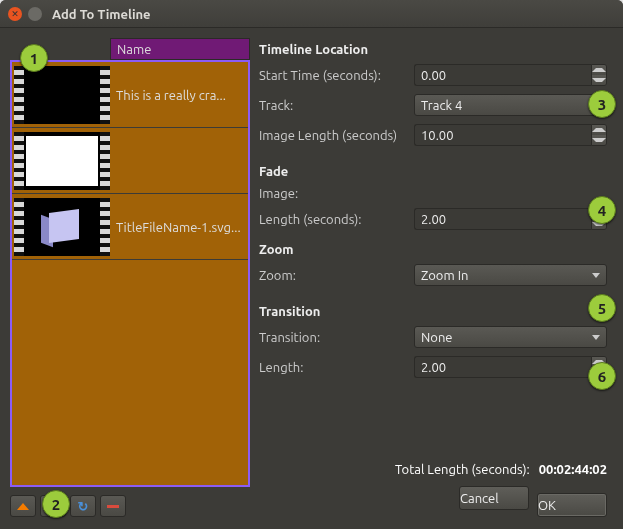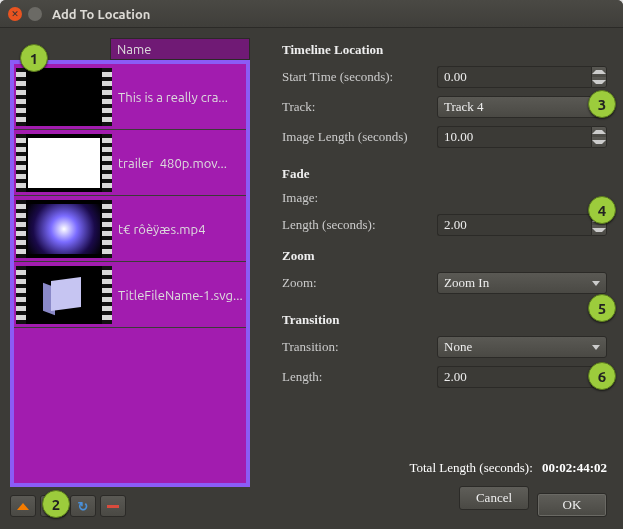--- a/index.html
+++ b/index.html
@@ -50,22 +50,22 @@
   .list-header {
     background: #701a75;
     border: 1px solid #2b2a27;
     padding: 3px 6px;
     font-size: 13px;
     color: #ddd;
     margin-left: 100px;
   }
   .list-area {
     flex: 1;
-    background: #a21caf;
-    border: 4px solid #8b5cf6;
+    background: #a16207;
+    border: 2px solid #8b5cf6;
     overflow: hidden;
   }
   .list-row {
     display: flex;
     align-items: center;
     height: 66px;
     border-bottom: 1px solid #3c3b37;
   }
   .thumb {
     width: 96px; height: 58px;
@@ -113,24 +113,23 @@
   .tbtn.del { color: #d94b3d; }
   .tbtn.refresh { color: #4a90d9; }
   .arrow-up, .arrow-down {
     width:0; height:0; border-left:6px solid transparent; border-right:6px solid transparent;
   }
   .arrow-up { border-bottom: 7px solid #f57c00; }
   .arrow-down { border-top: 7px solid #f57c00; }
   .minus { width: 12px; height: 3px; background: #d94b3d; }
   .right-col {
     flex: 1;
-    padding-left: 32px;
+    padding-left: 9px;
     display: flex;
     flex-direction: column;
-    font-family: Liberation Serif, serif;
   }
   .section-head {
     font-weight: bold;
     color: #eee;
     margin: 4px 0 8px 0;
   }
   .form-row {
     display: flex;
     align-items: center;
     margin-bottom: 8px;
@@ -183,21 +182,21 @@
     margin-top: auto;
     text-align: right;
   }
   .total-line { color:#ffffff; margin-bottom:10px;}
   .total-line .val { font-weight:bold; margin-left:6px;}
   .dlg-btns { display:flex; justify-content:flex-end; gap:8px;}
   .btn {
     min-width: 70px; height:24px;
     background: linear-gradient(#5f5e59,#4a4944);
     border:1px solid #2b2a27; border-radius:3px;
-    color:#eee; display:flex; align-items:center; justify-content:center;
+    color:#eee; display:flex; align-items:center; justify-content:flex-start;
     font-size:13px;
   }
   .btn.default { box-shadow: 0 0 0 1px #6a6964 inset; margin-top: 7px; }
   
   .callout {
     position: absolute;
     width: 28px; height: 28px;
     border-radius: 50%;
     background: #9ccc3c;
     border: 1px solid #5a7a1e;
@@ -210,50 +209,41 @@
 </style>
 </head>
 <body>
 
 <div class="window">
   <div class="titlebar">
     <div class="win-btns">
       <div class="win-btn win-close">✕</div>
       <div class="win-btn win-min"></div>
     </div>
-    <span class="title-text">Add To Location</span>
+    <span class="title-text">Add To Timeline</span>
   </div>
 
   <div class="content">
     <div class="left-col">
       <div class="list-header">Name</div>
       <div class="list-area">
         <div class="list-row">
           <div class="thumb">
             <div class="sprocket left"></div>
               <div class="sprocket right"></div>
             <div class="thumb-inner thumb-black"></div>
           </div>
           <span class="row-label">This is a really cra...</span>
         </div>
         <div class="list-row">
           <div class="thumb">
             <div class="sprocket left"></div>
               <div class="sprocket right"></div>
             <div class="thumb-inner thumb-white"></div>
           </div>
-          <span class="row-label">trailer_480p.mov...</span>
-        </div>
-        <div class="list-row">
-          <div class="thumb">
-            <div class="sprocket left"></div>
-              <div class="sprocket right"></div>
-            <div class="thumb-inner thumb-orb"></div>
-          </div>
-          <span class="row-label">t€ rôèÿæs.mp4</span>
         </div>
         <div class="list-row">
           <div class="thumb">
             <div class="sprocket left"></div>
               <div class="sprocket right"></div>
             <div class="thumb-inner thumb-cube">
                 <div class="cube">
                   <div class="face2"></div>
                   <div class="face1"></div>
                 </div>

